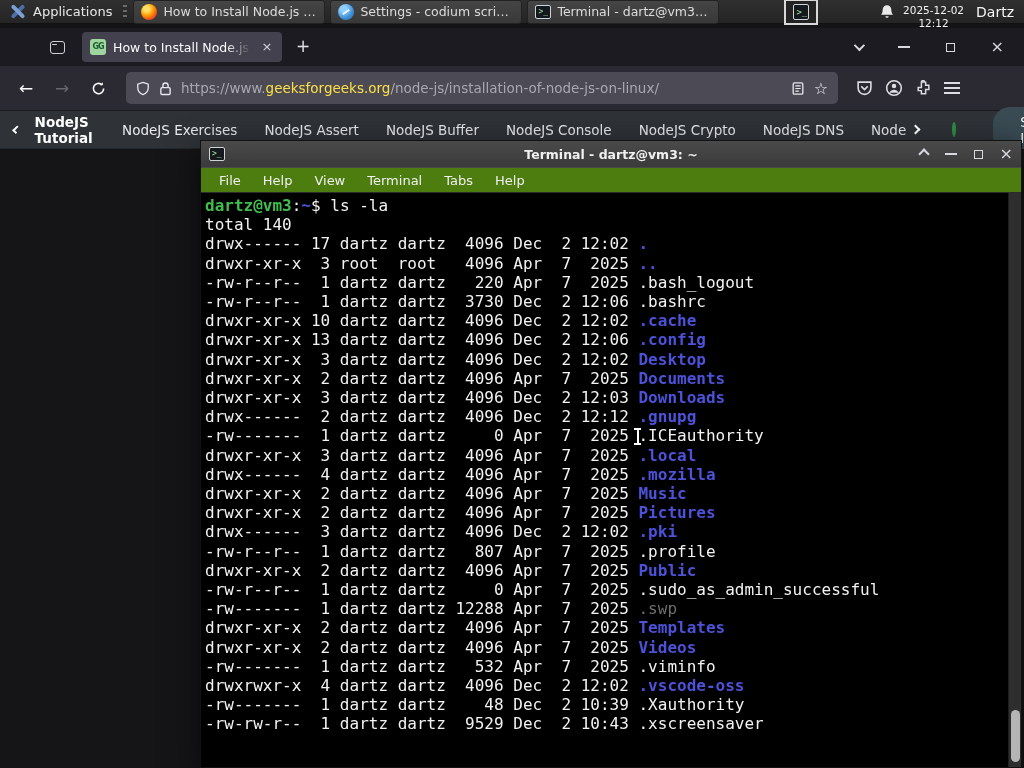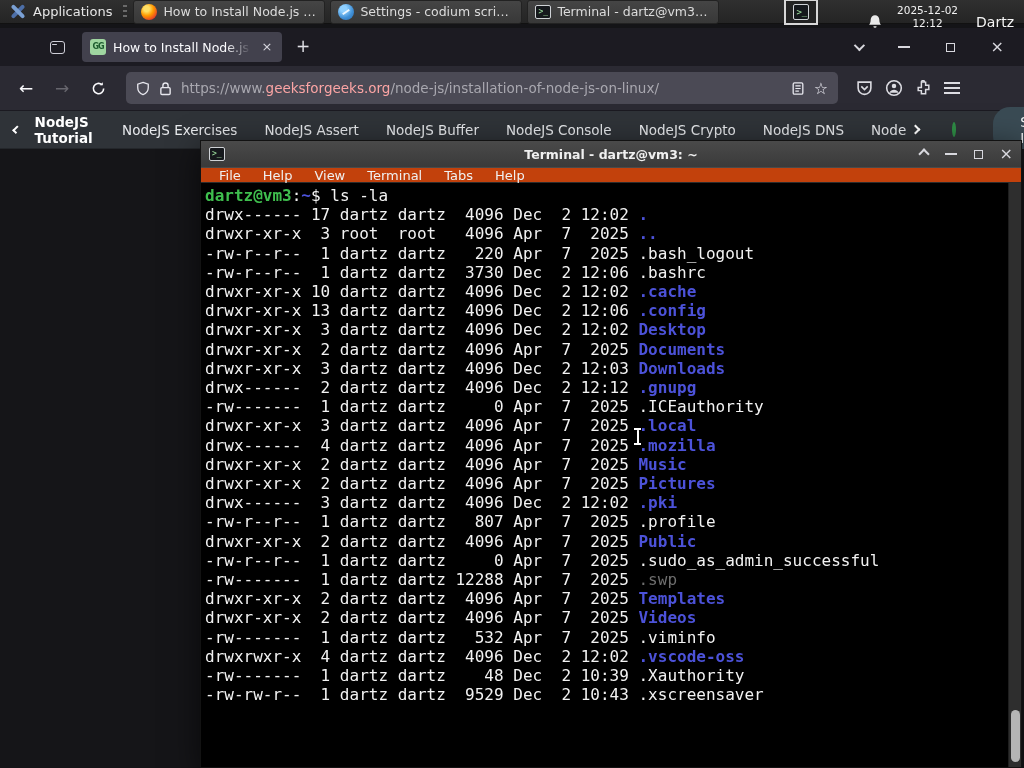--- a/index.html
+++ b/index.html
@@ -16,21 +16,21 @@
   .panel-handle { width:4px; height:14px; margin:0 6px 0 2px; background:repeating-linear-gradient(#6a6a6a 0 2px, transparent 2px 5px); }
   .win-btns { display:flex; align-items:center; gap:5px; height:100%; padding:2px 0; }
   .win-btn { display:flex; align-items:center; gap:6px; width:192px; height:24px; background:linear-gradient(#454545,#383838); border:1px solid #222; border-radius:3px; padding:0 7px; overflow:hidden; }
   .win-btn .wlabel { white-space:nowrap; overflow:hidden; text-overflow:ellipsis; font-size:12.5px; color:#dcdcdc; }
   .ffx-icon { width:16px; height:16px; border-radius:50%; flex:0 0 16px; background:radial-gradient(circle at 35% 30%, #ffe066 0 18%, #ff9a00 45%, #e3362c 80%); }
   .codium-icon { width:16px; height:16px; border-radius:50%; flex:0 0 16px; background:radial-gradient(circle at 35% 30%, #8fd0ff 0 20%, #3f8fd6 60%, #2b6eb0); position:relative; }
   .codium-icon::after { content:""; position:absolute; left:4px; top:7px; width:8px; height:2px; background:#eaf6ff; transform:rotate(-35deg); }
   .term-mini { width:16px; height:14px; flex:0 0 16px; background:#15181c; border:1px solid #cfd2d6; border-radius:2px; color:#9fe3a0; font-family:"DejaVu Sans Mono",monospace; font-size:8px; line-height:12px; text-align:left; padding-left:2px; }
   .launcher { margin-left:65px; width:34px; height:26px; border:2px solid #d8d8d8; background:#232323; display:flex; align-items:center; justify-content:center; }
   .launcher .term-mini { width:18px; height:16px; font-size:9px; line-height:14px; }
-  .tray { margin-left:auto; display:flex; align-items:flex-end; gap:14px; padding-right:10px;margin-top:11px; }
+  .tray { margin-left:auto; display:flex; align-items:flex-start; gap:8px; padding-right:10px;margin-top:11px; }
   .bell { width:16px; height:16px; }
   .clock { text-align:center; font-size:10.5px; line-height:1.2; color:#f2f2f2; }
   .user-name { font-size:14px; color:#f5f5f5; padding-left:4px; }
 
   
   .browser { position:absolute; left:0; top:28px; width:1024px; height:740px; background:#141417; z-index:1; display:flex; flex-direction:column; }
   .tab-bar { height:38px; background:#1c1b22; display:flex; align-items:center; color:#fbfbfe; }
   .ffview-btn { margin-left:42px; width:30px; height:26px; display:flex; align-items:center; justify-content:center; border-radius:4px; }
   .ffview-icon { width:15px; height:13px; border:1.6px solid #cfcfd8; border-radius:3px; position:relative; }
   .ffview-icon::after { content:""; position:absolute; left:1px; top:2.2px; width:5px; height:1.8px; background:#cfcfd8; border-radius:1px; }
@@ -45,42 +45,42 @@
   .chev.up { transform:rotate(-135deg); }
   .wc-min { width:12px; height:2px; background:#d8d8de; }
   .wc-max { width:9px; height:9px; border:1.7px solid #d8d8de; }
   .wc-close { font-size:16px; color:#d8d8de; line-height:14px; }
 
   .nav-bar { height:45px; background:#2b2a33; display:flex; align-items:center; padding:0 10px; gap:4px; border-bottom:1px solid #1b1a21; }
   .nav-btn { width:32px; height:30px; display:flex; align-items:center; justify-content:center; font-size:17px; color:#fbfbfe; border-radius:4px; }
   .nav-btn.dim { color:#67666e; }
   .url-bar { flex:1; max-width:712px; height:32px; margin:0 8px; background:#4b4a55; border-radius:5px; display:flex; align-items:center; padding:0 10px; gap:9px; }
   .url-text { flex:1; font-size:13.5px; color:#a9a8b0; white-space:nowrap; overflow:hidden; }
-  .url-text .domain { color:#fca5a5; }
+  .url-text .domain { color:#fde047; }
   .icon-svg { display:block; }
   .nav-right { display:flex; align-items:center; gap:12px; padding-left:6px; }
   .hamburger { width:16px; height:12px; border-top:2px solid #dcdce2; border-bottom:2px solid #dcdce2; position:relative; }
   .hamburger::after { content:""; position:absolute; left:0; top:3px; width:16px; height:2px; background:#dcdce2; }
 
   .gfg-bar { height:38px; background:#2f3338; display:flex; align-items:center; color:#e8eaed; font-size:13.5px; padding:0 14px; gap:27px; border-bottom:1px solid #24272b; }
   .gfg-back { display:flex; align-items:center; gap:16px; font-weight:bold; color:#ffffff; }
   .chev-l { width:7px; height:7px; border-left:2.4px solid #fff; border-bottom:2.4px solid #fff; transform:rotate(45deg); }
   .chev-r { width:7px; height:7px; border-right:2.4px solid #fff; border-top:2.4px solid #fff; transform:rotate(45deg); }
   .gfg-item { white-space:nowrap; }
   .gfg-more { display:flex; align-items:center; gap:6px; }
   .gfg-search { width:15px; height:15px; border:2.6px solid #2f8d46; border-radius:50%; position:relative; margin-left:6px; }
   .gfg-signin { margin-left:10px; background:#3a4b54; color:#f4f6f7; border-radius:17px; padding:7px 27px; font-size:13.5px; }
   .page-rest { flex:1; background:#151518; }
 
   
   .terminal { position:absolute; left:200px; top:140px; width:822px; height:628px; z-index:10; border:1px solid #121212; box-shadow:0 8px 30px rgba(0,0,0,.6); display:flex; flex-direction:column; }
   .t-titlebar { height:26px; background:linear-gradient(#4a4a4a,#3a3a3a); display:flex; align-items:center; padding:0 8px; color:#f0f0f0; }
   .t-title { position:absolute; left:0; right:0; text-align:center; font-size:12.5px; font-weight:bold; pointer-events:none; }
   .t-buttons { margin-left:auto; display:flex; align-items:center; gap:17px; z-index:2; color:#e2e2e2; }
-  .t-menubar { height:16px; background:#c2410c; display:flex; align-items:center; gap:2px; padding:0 8px; color:#f0f0f0; font-size:13px; border-top:1px solid #4a4a4a; border-bottom:1px solid #2c2c2c; }
+  .t-menubar { height:26px; background:#4d7c0f; display:flex; align-items:center; gap:2px; padding:0 8px; color:#f0f0f0; font-size:13px; border-top:1px solid #4a4a4a; border-bottom:1px solid #2c2c2c; }
   .t-menu { padding:3px 10px; border-radius:2px; }
   .t-content { flex:1; background:#000; position:relative; overflow:hidden; font-family:"DejaVu Sans Mono",monospace; font-size:16px; line-height:19.2px; color:#f2f2f2; padding:3px 16px 0 4px; }
   .tline { white-space:pre; }
   .c-green { color:#3fbf4e; font-weight:bold; }
   .c-blue  { color:#4c52d9; font-weight:bold; }
   .c-dim   { color:#6e6e6e; }
   .t-scroll { position:absolute; right:0; top:0; bottom:0; width:13px; background:#2e2e2e; border-left:1px solid #1e1e1e; }
   .t-thumb { position:absolute; left:2px; bottom:5px; width:9px; height:52px; background:#b5b5b5; border-radius:5px; }
 
   
@@ -226,20 +226,21 @@
       <span class="t-menu">File</span>
       <span class="t-menu">Help</span>
       <span class="t-menu">View</span>
       <span class="t-menu">Terminal</span>
       <span class="t-menu">Tabs</span>
       <span class="t-menu">Help</span>
     </div>
     <div class="t-content">
       <div id="term-lines">
           <div class="tline"><span class="c-green">dartz@vm3</span><span>:</span><span class="c-blue">~</span><span>$</span><span> ls -la</span></div>
+          <div class="tline">total 140</div>
           <div class="tline"><span>drwx------ 17 dartz dartz  4096 Dec  2 12:02 </span><span class="c-blue">.</span></div>
           <div class="tline"><span>drwxr-xr-x  3 root  root   4096 Apr  7  2025 </span><span class="c-blue">..</span></div>
           <div class="tline"><span>-rw-r--r--  1 dartz dartz   220 Apr  7  2025 </span><span>.bash_logout</span></div>
           <div class="tline"><span>-rw-r--r--  1 dartz dartz  3730 Dec  2 12:06 </span><span>.bashrc</span></div>
           <div class="tline"><span>drwxr-xr-x 10 dartz dartz  4096 Dec  2 12:02 </span><span class="c-blue">.cache</span></div>
           <div class="tline"><span>drwxr-xr-x 13 dartz dartz  4096 Dec  2 12:06 </span><span class="c-blue">.config</span></div>
           <div class="tline"><span>drwxr-xr-x  3 dartz dartz  4096 Dec  2 12:02 </span><span class="c-blue">Desktop</span></div>
           <div class="tline"><span>drwxr-xr-x  2 dartz dartz  4096 Apr  7  2025 </span><span class="c-blue">Documents</span></div>
           <div class="tline"><span>drwxr-xr-x  3 dartz dartz  4096 Dec  2 12:03 </span><span class="c-blue">Downloads</span></div>
           <div class="tline"><span>drwx------  2 dartz dartz  4096 Dec  2 12:12 </span><span class="c-blue">.gnupg</span></div>

